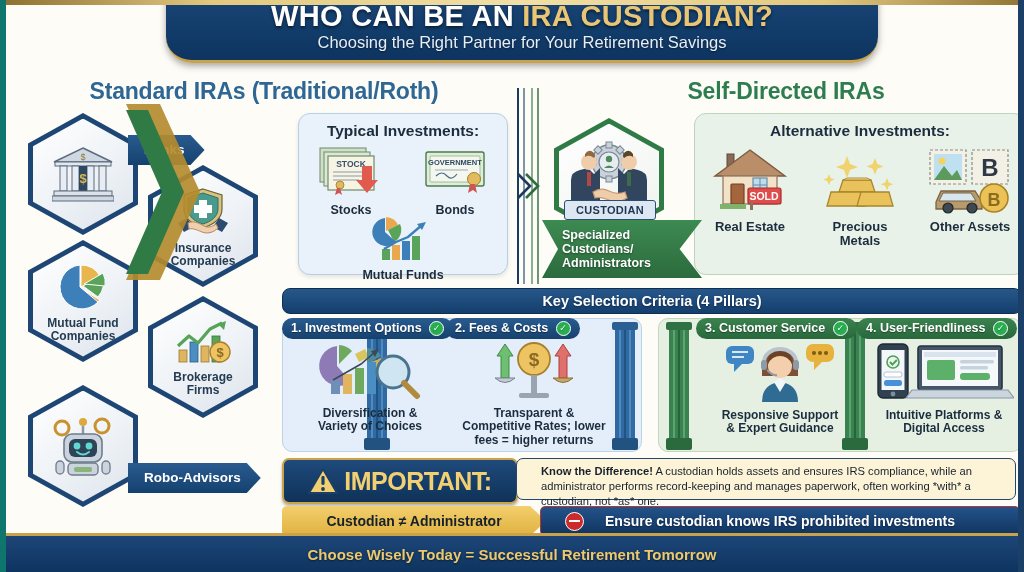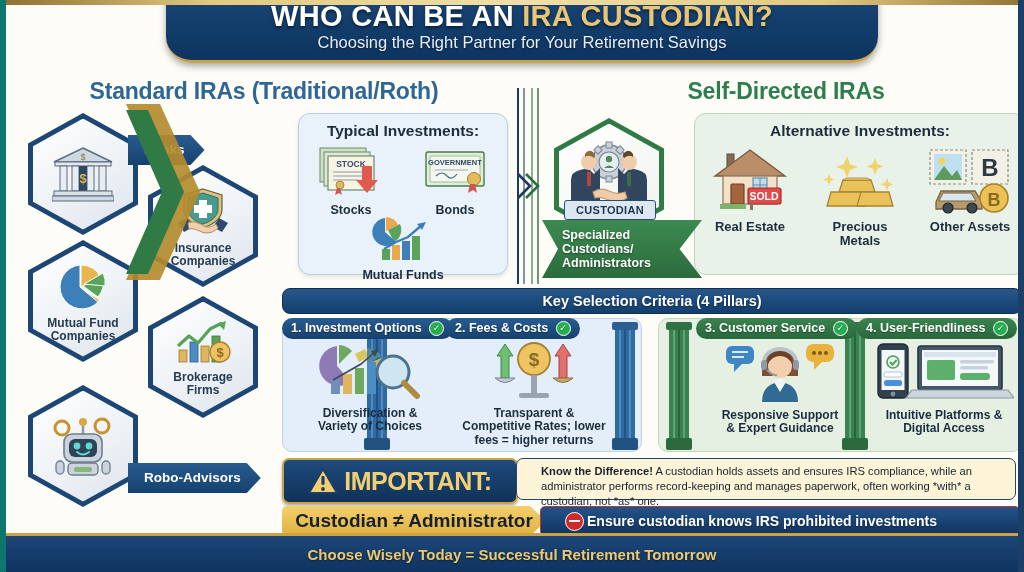--- a/index.html
+++ b/index.html
@@ -166,29 +166,29 @@
     background:#fdf3d7;border:1.6px solid #24456d;border-radius:7px;
     font-size:11.2px;color:#17222e;line-height:1.32;
     padding:5px 24px;box-sizing:border-box;
   }
   #imp-text b{font-weight:bold;}
   
   #note-row{position:absolute;left:276px;top:506px;width:738px;height:30px;}
   #note-left{
     position:absolute;left:0;top:0;width:264px;height:30px;line-height:30px;
     background:linear-gradient(180deg,#f3cf6d,#e0b13f);
-    color:#16212c;font-size:19px;font-weight:bold;text-align:center;
+    color:#16212c;font-size:14px;font-weight:bold;text-align:center;
     clip-path:polygon(0 0,calc(100% - 16px) 0,100% 50%,calc(100% - 16px) 100%,0 100%);
     border-radius:5px 0 0 5px;
   }
   #note-right{
     position:absolute;left:258px;top:0;width:480px;height:30px;
     background:linear-gradient(180deg,#23538a,#103460);
     border:1.4px solid #b53636;border-radius:5px;
-    display:flex;align-items:center;gap:3px;padding-left:24px;box-sizing:border-box;
+    display:flex;align-items:center;gap:21px;padding-left:24px;box-sizing:border-box;
     color:#fff;font-size:14px;font-weight:bold;text-shadow:0 1px 2px rgba(0,0,0,.45);
   }
   .nosign{
     width:17px;height:17px;border-radius:50%;background:#cc2b2b;border:1.5px solid #fff;
     position:relative;flex:0 0 auto;
   }
   .nosign:after{content:"";position:absolute;left:3px;top:7px;width:11px;height:2.6px;background:#fff;}
   
   #footer{
     position:absolute;left:-6px;bottom:0;width:1024px;height:36px;

